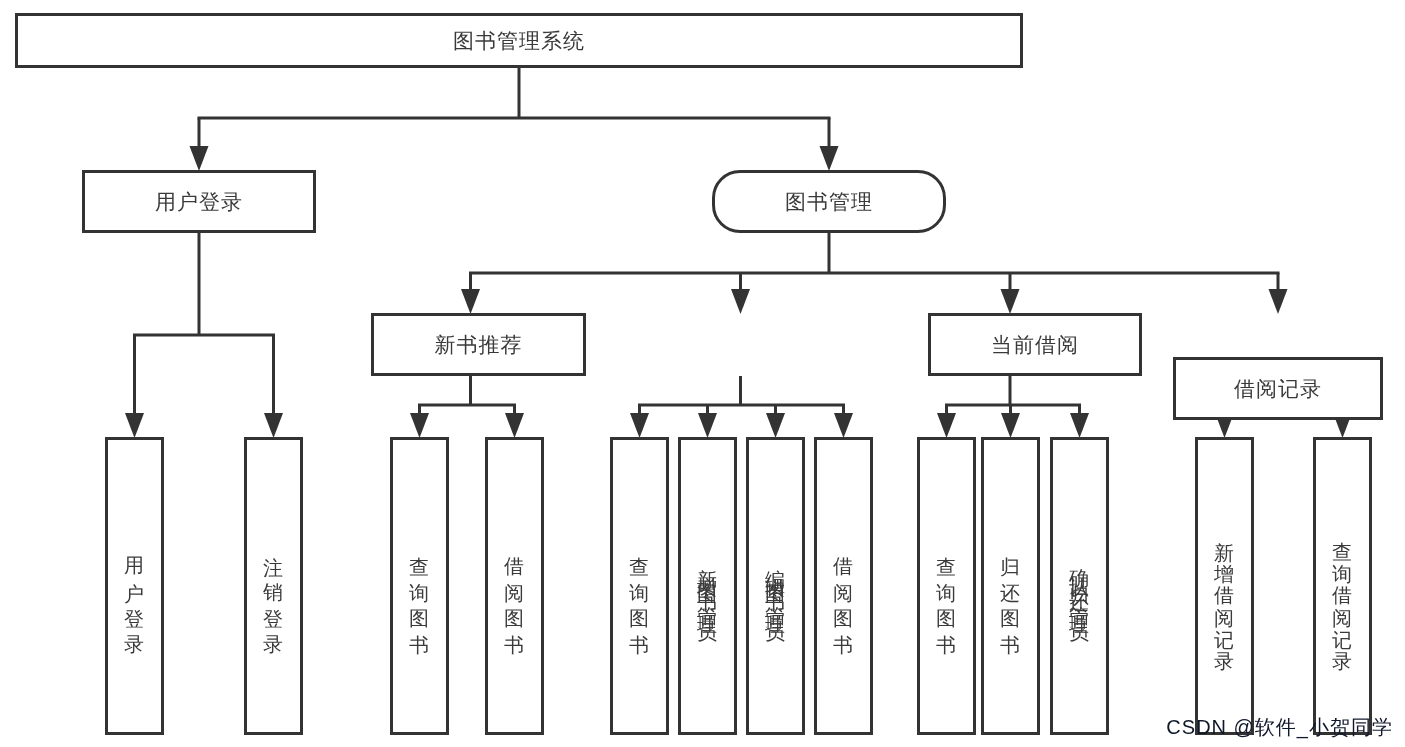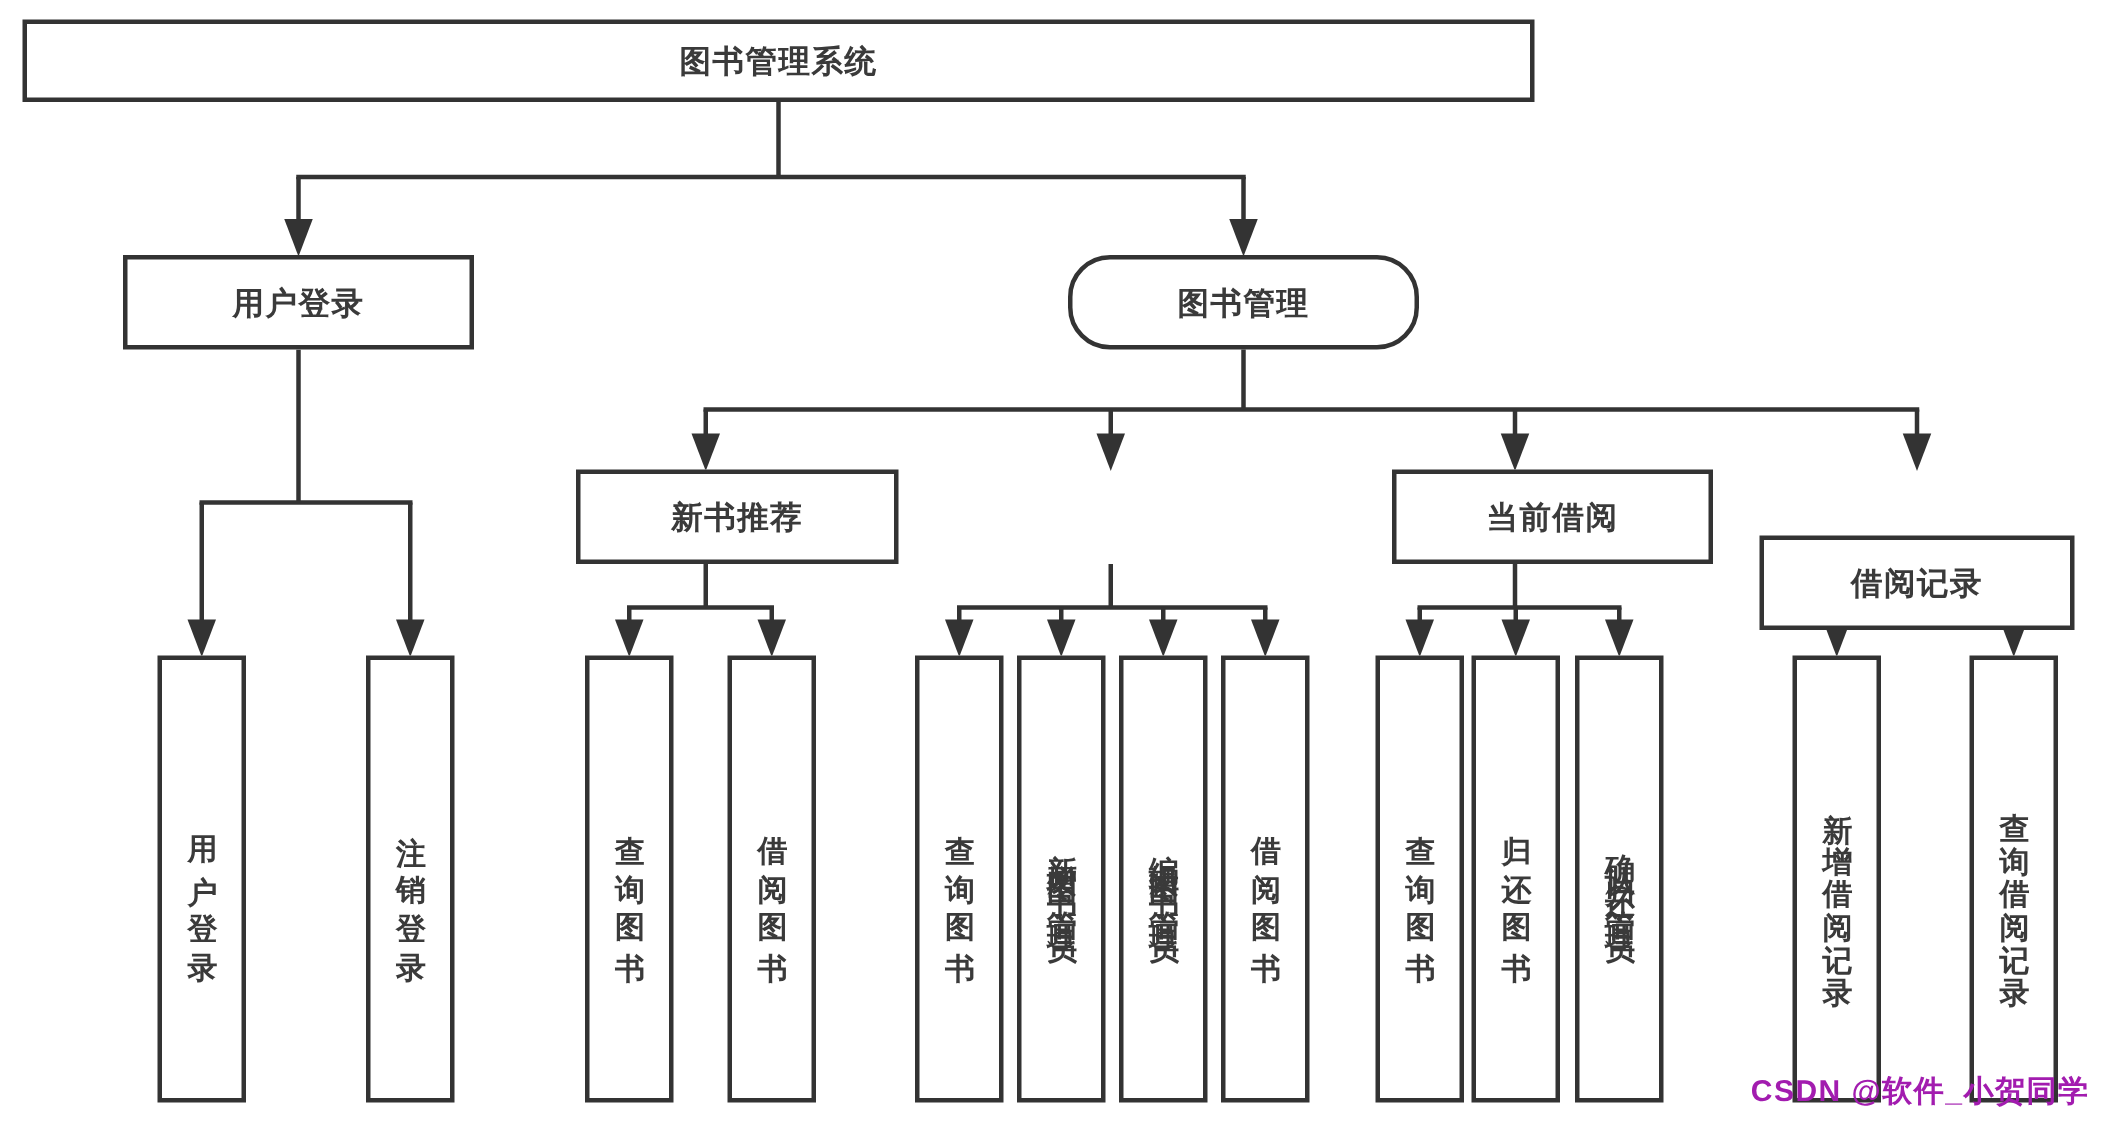--- a/index.html
+++ b/index.html
@@ -1,21 +1,21 @@
 <!DOCTYPE html>
 <html><head>
 <meta charset="utf-8">
 <style>
   html, body { margin: 0; padding: 0; background: #ffffff; }
   body {
     width: 1405px; height: 747px;
     font-family: "Liberation Sans", sans-serif;
     position: relative; overflow: hidden;
   }
-  #canvas { position: absolute; inset: 0; width: 1405px; height: 747px; font-weight: bold; }
+  #canvas { position: absolute; inset: 0; width: 1405px; height: 747px; }
   #wires { position: absolute; left: 0; top: 0; pointer-events: none; }
   .node {
     position: absolute;
     box-sizing: border-box;
     background: #ffffff;
     border: 3px solid #333333;
     display: flex; align-items: center; justify-content: center;
     color: #3a3a3a;
   }
   .node-h { font-size: 21px; letter-spacing: 1px; }
@@ -23,21 +23,21 @@
   .node-v .vtext {
     writing-mode: vertical-rl;
     text-orientation: mixed;
     line-height: 1;
     white-space: nowrap;
   }
   #watermark {
     position: absolute;
     right: 12px; top: 714px;
     font-size: 20px;
-    color: #a21caf;
+    color: #0f172a;
     letter-spacing: 1px;
   }
 </style>
 </head>
 <body>
 
 <div id="canvas">
 
   <svg id="wires" width="1405" height="747" viewBox="0 0 1405 747">
       <line x1="519" y1="68" x2="519" y2="118" stroke="#333333" stroke-width="3"></line>
@@ -98,21 +98,21 @@
     <span>图书管理系统</span>
   </div>
 
   <div class="node node-h" id="node-userLogin" style="left: 82px; top: 170px; width: 234px; height: 63px;">
     <span>用户登录</span>
   </div>
   <div class="node node-h" id="node-bookMgmt" style="left: 712px; top: 170px; width: 234px; height: 63px; border-radius: 28px;">
     <span>图书管理</span>
   </div>
 
-  <div class="node node-h" id="node-newBooks" style="left: 384px; top: 313px; width: 215px; height: 63px;">
+  <div class="node node-h" id="node-newBooks" style="left: 371px; top: 313px; width: 215px; height: 63px;">
     <span>新书推荐</span>
   </div>
   <div class="node node-h" id="node-currentBorrow" style="left: 928px; top: 313px; width: 214px; height: 63px;">
     <span>当前借阅</span>
   </div>
   <div class="node node-h" id="node-borrowRecords" style="left: 1173px; top: 313px; width: 210px; height: 63px; margin-top: 44px;">
     <span>借阅记录</span>
   </div>
 
   <div class="node node-v" id="node-login" style="left: 105px; top: 437px; width: 59px; height: 298px;">

